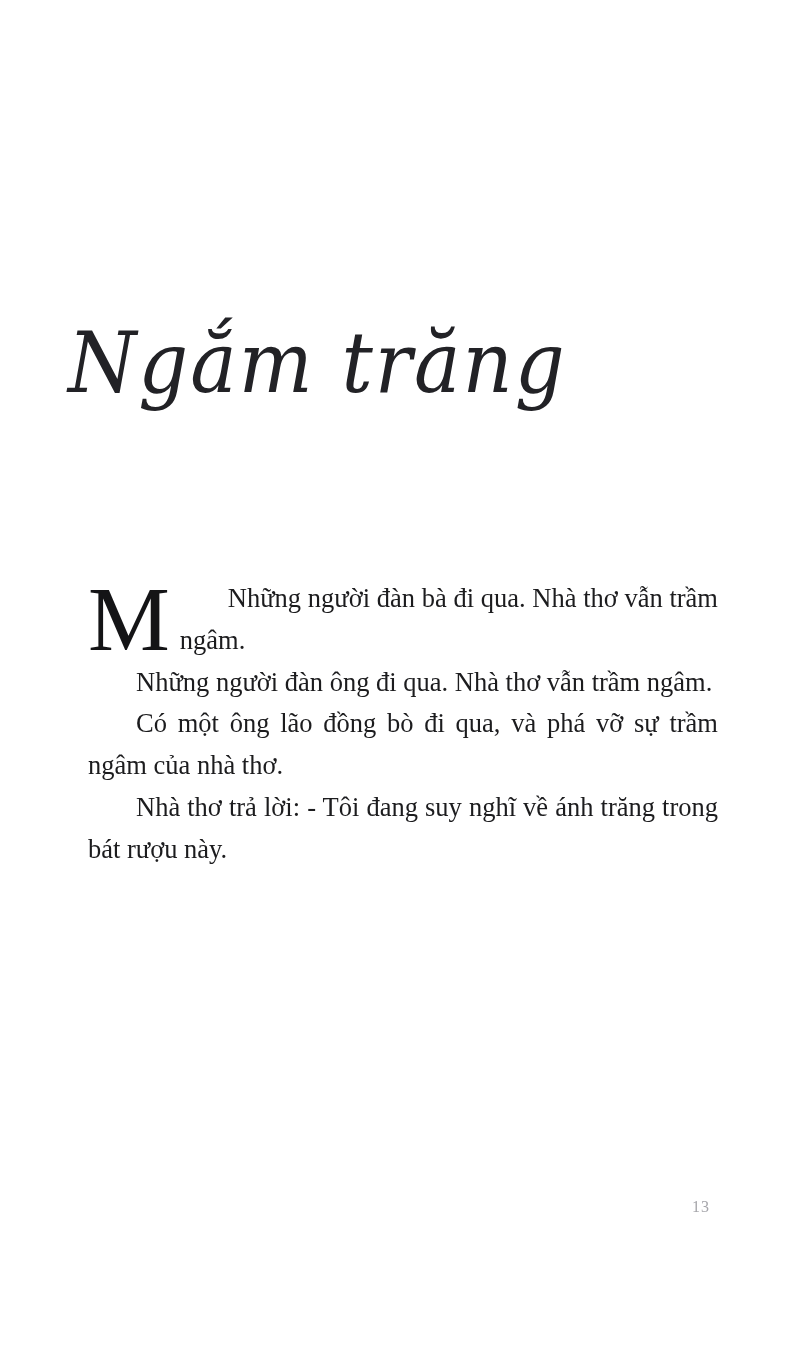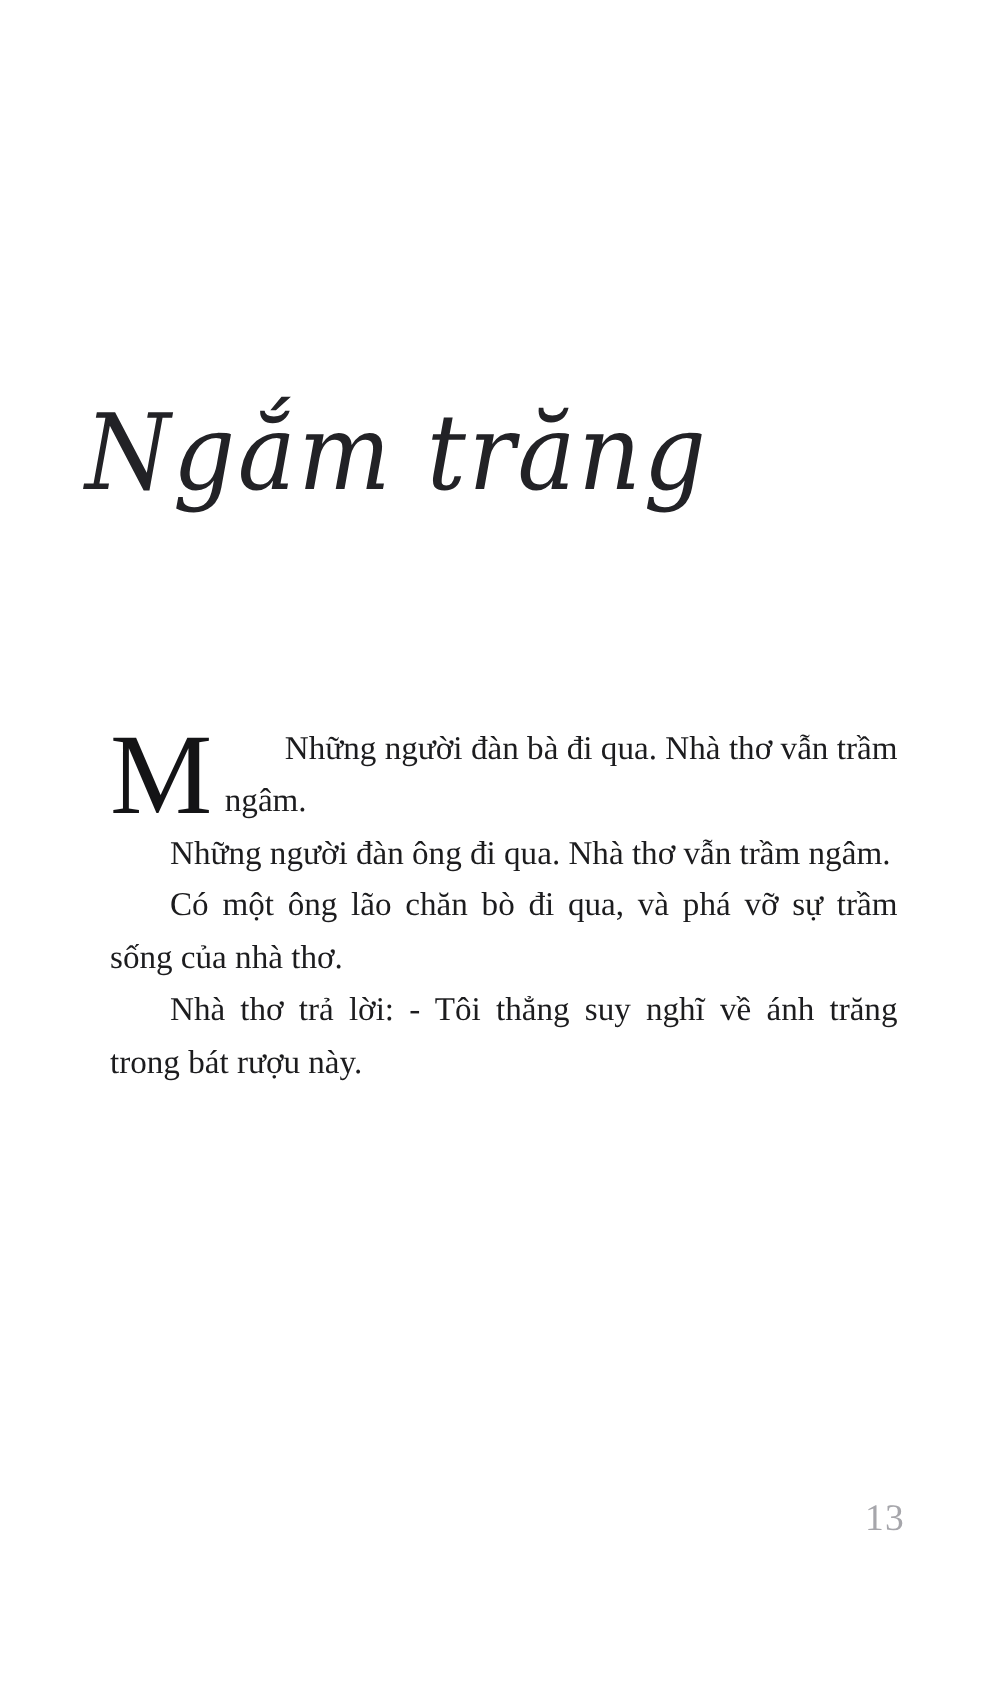--- a/index.html
+++ b/index.html
@@ -51,41 +51,41 @@
     font-size: 92px;
     line-height: 74px;
     padding: 4px 10px 0 0;
     font-family: "Liberation Serif", "DejaVu Serif", serif;
     color: #141416;
   }
   .page-number {
     position: absolute;
     left: 692px;
     top: 1198px;
-    font-size: 30px;
+    font-size: 16px;
     color: #a6a6ab;
     letter-spacing: 1px;
   }
 </style>
 </head>
 <body>
 
 <div class="page">
 
   <h1 class="chapter-title">Ngắm trăng</h1>
 
   <div class="body-text">
     <p class="para first"><span class="dropcap">M</span></p>
 
     <p class="para">Những người đàn bà đi qua. Nhà thơ vẫn trầm ngâm.</p>
 
     <p class="para">Những người đàn ông đi qua. Nhà thơ vẫn trầm ngâm.</p>
 
-    <p class="para">Có một ông lão chăn bò đi qua, và phá vỡ sự trầm sống của nhà thơ.</p>
+    <p class="para">Có một ông lão đồng bò đi qua, và phá vỡ sự trầm ngâm của nhà thơ.</p>
 
 
-    <p class="para">Nhà thơ trả lời: - Tôi thẳng suy nghĩ về ánh trăng trong bát rượu này.</p>
+    <p class="para">Nhà thơ trả lời: - Tôi đang suy nghĩ về ánh trăng trong bát rượu này.</p>
 
   </div>
 
   <div class="page-number">13</div>
 
 </div>
 
 </body></html>

